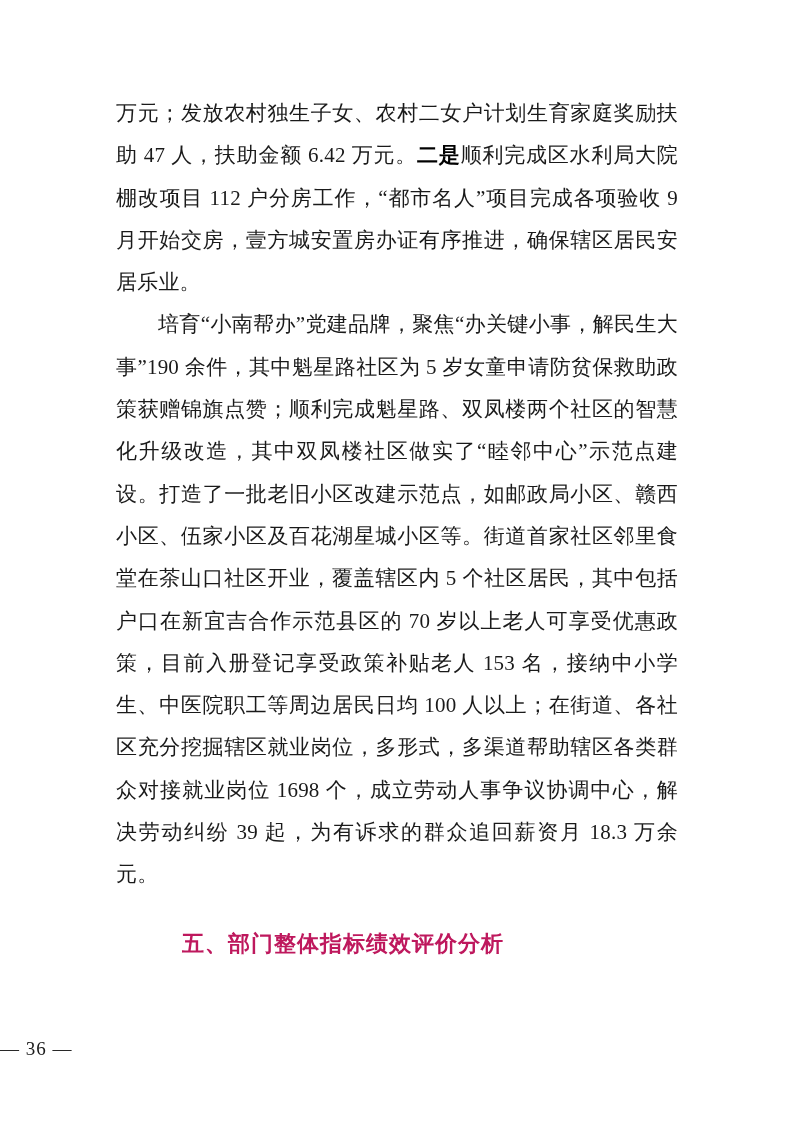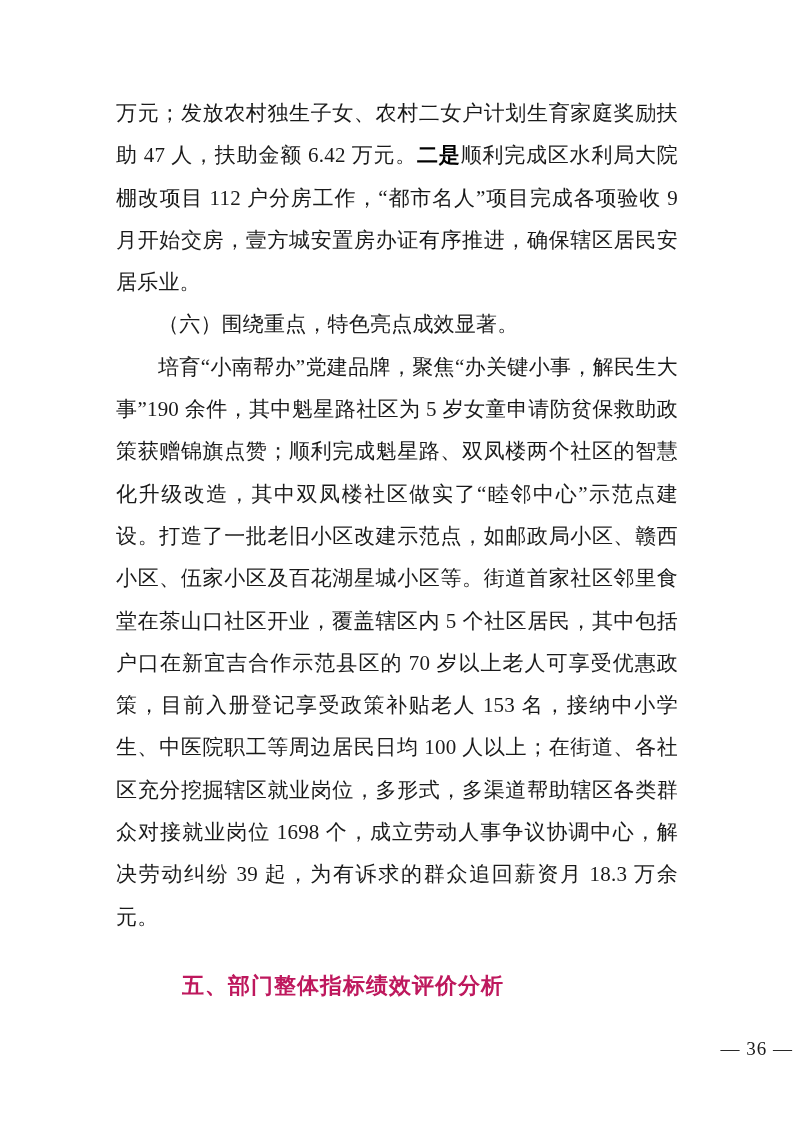--- a/index.html
+++ b/index.html
@@ -50,39 +50,37 @@
     font-weight: bold;
     font-family: "Liberation Sans", "DejaVu Sans", sans-serif;
     color: #be185d;
     letter-spacing: 1px;
   }
   .footer {
     position: absolute;
     left: 0;
     right: 0;
     top: 1038px;
-    text-align: right;
-    padding-left: 44px;
+    text-align: left;
   }
   .page-number {
     font-size: 19px;
     letter-spacing: 1px;
     color: #1a1a1a;
     font-family: "Liberation Serif", "DejaVu Serif", serif;
   }
 </style>
 </head>
 <body>
 
 <div class="page">
   <div class="content">
 
     <p class="body-para"><span>万元；发放农村独生子女、农村二女户计划生育家庭奖励扶助 47 人，扶助金额 6.42 万元。</span><span class="bold-run">二是</span><span>顺利完成区水利局大院棚改项目 112 户分房工作，“都市名人”项目完成各项验收 9 月开始交房，壹方城安置房办证有序推进，确保辖区居民安居乐业。</span></p>
 
-    <p class="sub-heading">（六）围绕重点，特色亮点成效显著。</p>
 
     <p class="body-para indent-2em">培育“小南帮办”党建品牌，聚焦“办关键小事，解民生大事”190 余件，其中魁星路社区为 5 岁女童申请防贫保救助政策获赠锦旗点赞；顺利完成魁星路、双凤楼两个社区的智慧化升级改造，其中双凤楼社区做实了“睦邻中心”示范点建设。打造了一批老旧小区改建示范点，如邮政局小区、赣西小区、伍家小区及百花湖星城小区等。街道首家社区邻里食堂在茶山口社区开业，覆盖辖区内 5 个社区居民，其中包括户口在新宜吉合作示范县区的 70 岁以上老人可享受优惠政策，目前入册登记享受政策补贴老人 153 名，接纳中小学生、中医院职工等周边居民日均 100 人以上；在街道、各社区充分挖掘辖区就业岗位，多形式，多渠道帮助辖区各类群众对接就业岗位 1698 个，成立劳动人事争议协调中心，解决劳动纠纷 39 起，为有诉求的群众追回薪资月 18.3 万余元。</p>
 
     <h2 class="section-heading">五、部门整体指标绩效评价分析</h2>
   </div>
 
   <div class="footer">
     <span class="page-number">— 36 —</span>
   </div>
 </div>

